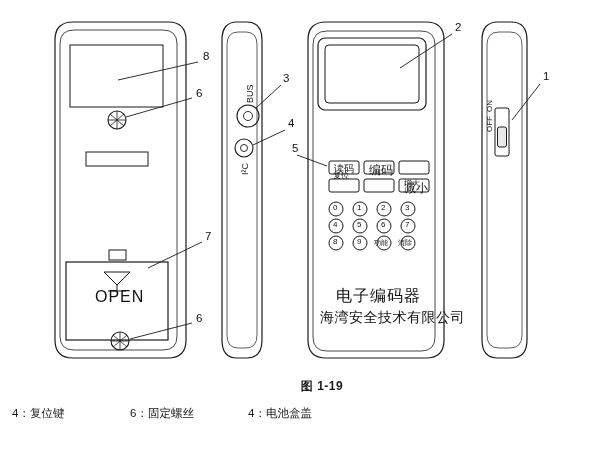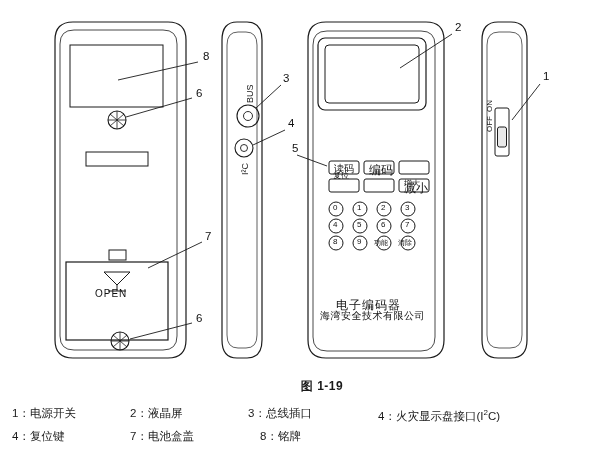--- a/index.html
+++ b/index.html
@@ -170,25 +170,25 @@
 
     <g fill="#1a1a1a">
       <text x="253" y="103" font-size="9" transform="rotate(-90 253 103)">BUS</text>
       <text x="248" y="175" font-size="9" transform="rotate(-90 248 175)">I²C</text>
       <text x="492" y="132" font-size="8" transform="rotate(-90 492 132)">OFF</text>
       <text x="492" y="112" font-size="8" transform="rotate(-90 492 112)">ON</text>
     </g>
   </svg>
 
   
-  <div class="lbl" style="left:95px; top:288px; font-size:10px; letter-spacing:1px;">OPEN</div>
-
-  
-  <div class="lbl" style="left:336px; top:286px; font-size:12px; letter-spacing:1px;margin-top:11px;">电子编码器</div>
-  <div class="lbl" style="left:320px; top:309px; font-size:10px; letter-spacing:0.5px;">海湾安全技术有限公司</div>
+  <div class="lbl" style="left:95px; top:288px; font-size:16px; letter-spacing:1px;">OPEN</div>
+
+  
+  <div class="lbl" style="left:336px; top:286px; font-size:16px; letter-spacing:1px;">电子编码器</div>
+  <div class="lbl" style="left:320px; top:309px; font-size:14px; letter-spacing:0.5px;">海湾安全技术有限公司</div>
 
   
   <div class="lbl" style="left:333px; top:150px; font-size:8px;margin-top:20px;">复位</div>
   <div class="lbl" style="left:334px; top:162px; font-size:10px;">读码</div>
   <div class="lbl" style="left:369px; top:162px; font-size:12px;">编码</div>
   <div class="lbl" style="left:404px; top:150px; font-size:8px;margin-top:28px;">增大</div>
   <div class="lbl" style="left:404px; top:180px; font-size:12px;">减小</div>
 
   
   <div class="lbl" style="left:333px; top:203px; font-size:8px;">0</div>
@@ -215,24 +215,18 @@
   <div class="lbl" style="left:196px; top:87px;">6</div>
   <div class="lbl" style="left:196px; top:312px;">6</div>
   <div class="lbl" style="left:205px; top:230px;">7</div>
   <div class="lbl" style="left:203px; top:50px;">8</div>
 </div>
 
 <div class="caption-block">
   <div class="fig-number">图 1-19</div>
   <div class="legend">
     <div class="legend-row">
-      <span class="legend-item c1">1：电源开关</span>
-      <span class="legend-item c2">2：液晶屏</span>
-      <span class="legend-item c3">3：总线插口</span>
-      <span class="legend-item c4">4：火灾显示盘接口(I<sup>2</sup>C)</span>
-    </div>
-    <div class="legend-row">
       <span class="legend-item c1">4：复位键</span>
-      <span class="legend-item c3">7：电池盒盖</span>
-      <span class="legend-item c4">8：铭牌</span>
+      <span class="legend-item c2">6：固定螺丝</span>
+      <span class="legend-item c3">4：电池盒盖</span>
     </div>
   </div>
 </div>
 
 </body></html>

